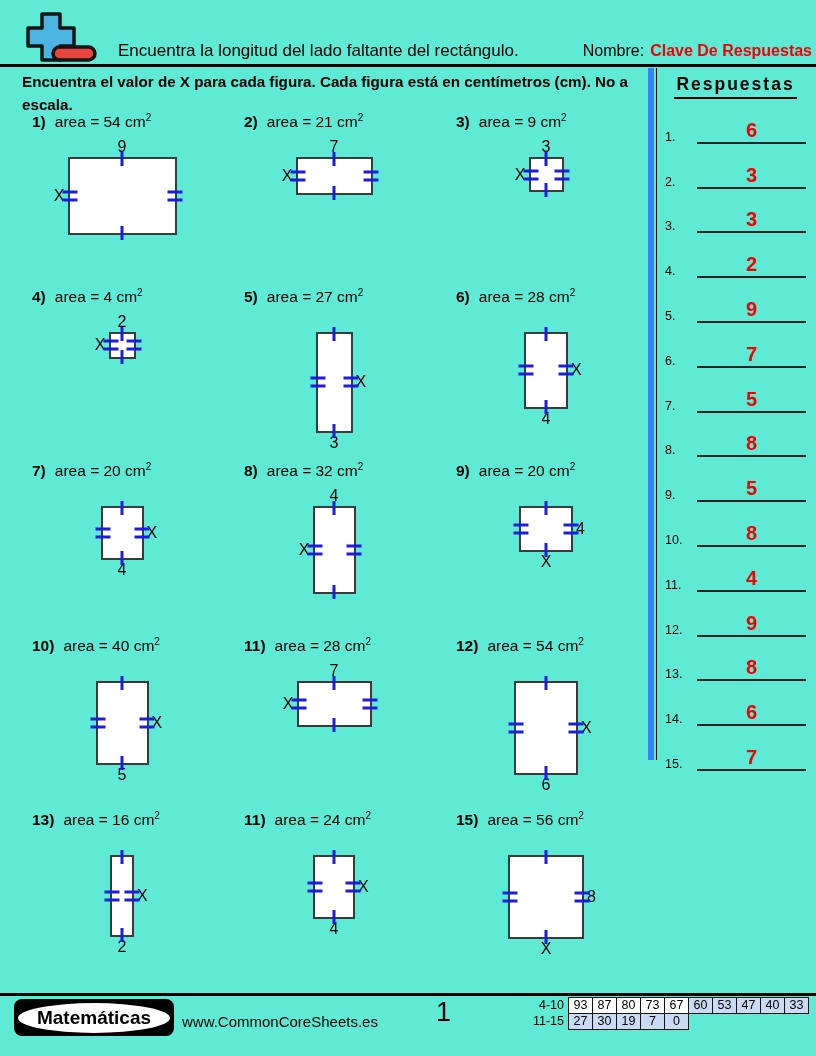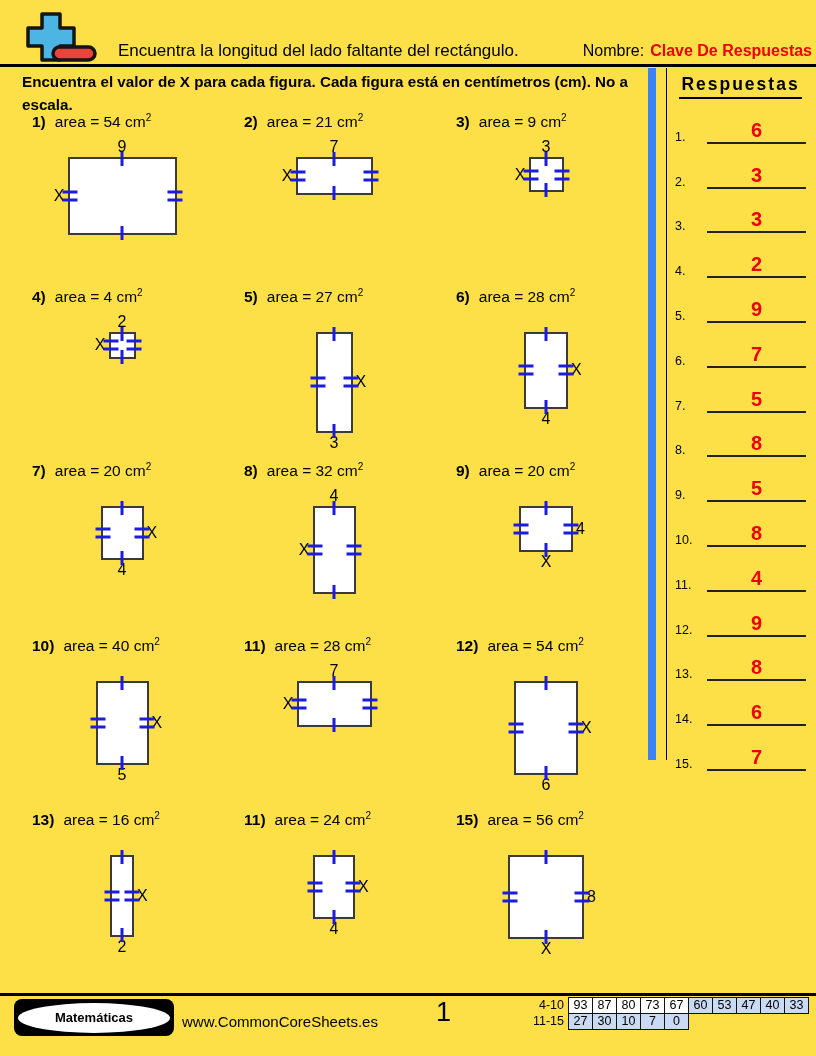--- a/index.html
+++ b/index.html
@@ -1,16 +1,16 @@
 <!DOCTYPE html>
 <html><head>
 <meta charset="utf-8">
 <style>
   html,body { margin:0; padding:0; background:#fff; }
-  .page { position:relative; width:816px; height:1056px; background:#fde047; overflow:hidden;
+  .page { position:relative; width:816px; height:1056px; background:#5eead4; overflow:hidden;
           font-family:"Liberation Sans", sans-serif; color:#000; }
 
   
   .logo { position:absolute; left:14px; top:8px; }
   .titlerow { position:absolute; left:118px; top:41px; right:4px; display:flex; align-items:baseline; }
   .wtitle { font-size:17px; font-weight:500; }
   .namelabel { margin-left:auto; font-size:16px; }
   .nameval { color:#ee0000; font-weight:bold; font-size:16px; margin-left:6px; white-space:nowrap; }
   .hrule { position:absolute; left:0; top:64px; width:816px; height:3px; background:#000; }
   .instr { position:absolute; left:22px; top:71px; width:622px; font-weight:bold; font-size:15.2px; line-height:1.5; }
@@ -33,35 +33,35 @@
   .st { position:absolute; width:3px; height:14px; background:#1c1ce0; left:50%; }
   .st.t { top:0; transform:translate(-50%,-50%); }
   .st.b { top:100%; transform:translate(-50%,-50%); }
   .dt { position:absolute; width:15px; height:11px; box-sizing:border-box;
         border-top:3px solid #1c1ce0; border-bottom:3px solid #1c1ce0; top:50%; }
   .dt.l { left:0; transform:translate(-50%,-50%); }
   .dt.r { left:100%; transform:translate(-50%,-50%); }
 
   
   .anscol { position:absolute; left:648px; top:68px; height:692px; width:168px;
-            border-left:8px solid #3b82f6; padding-left:10px; box-sizing:border-box; }
+            border-left:6px solid #3b82f6; padding-left:2px; box-sizing:border-box; }
   .ansinner { height:100%; border-left:1px solid #000; padding:6px 10px 0 8px; box-sizing:border-box; }
   .anstitle { font-weight:bold; font-size:17.5px; letter-spacing:2px; text-align:center;
               width:fit-content; margin:0 auto; border-bottom:2px solid #000; padding:0 2px 2px; }
   .arow { height:44.8px; display:flex; align-items:flex-end; }
   .anum { width:32px; font-size:12.5px; }
   .aline { flex:1; text-align:center; font-size:20px; font-weight:bold; color:#ee0000;
            border-bottom:2px solid #222; line-height:1; padding-bottom:2px; }
 
   
   .frule { position:absolute; left:0; top:993px; width:816px; height:3px; background:#000; }
   .badge { position:absolute; left:14px; top:999px; width:160px; height:37px; background:#000;
            border-radius:8px; display:flex; align-items:center; justify-content:center; }
   .badge-oval { background:#fff; border-radius:50%; width:152px; height:30px; display:flex;
-                align-items:center; justify-content:center; font-weight:bold; font-size:13px; }
+                align-items:center; justify-content:center; font-weight:bold; font-size:19px; }
   .site { position:absolute; left:182px; top:1013px; font-size:15px; }
   .pageno { position:absolute; left:436px; top:997px; font-size:27px; }
   .score { position:absolute; left:528px; top:997px; width:286px; font-size:12.5px; }
   .srow { display:flex; height:17px; }
   .srow + .srow { margin-top:-1px; }
   .slabel { width:36px; text-align:right; padding-right:4px; line-height:17px; }
   .scell { width:25px; box-sizing:border-box; border:1px solid #111; text-align:center;
            line-height:15px; background:#fff; }
   .scell + .scell { margin-left:-1px; }
   .scell.hl { background:#c9daf5; }
@@ -518,19 +518,19 @@
       <span class="scell hl">60</span>
       <span class="scell hl">53</span>
       <span class="scell hl">47</span>
       <span class="scell hl">40</span>
       <span class="scell hl">33</span>
     </div>
     <div class="srow">
       <span class="slabel">11-15</span>
       <span class="scell hl">27</span>
       <span class="scell hl">30</span>
-      <span class="scell hl">10</span>
+      <span class="scell hl">19</span>
       <span class="scell hl">7</span>
       <span class="scell hl">0</span>
     </div>
   </div>
 
 </div>
 
 </body></html>

